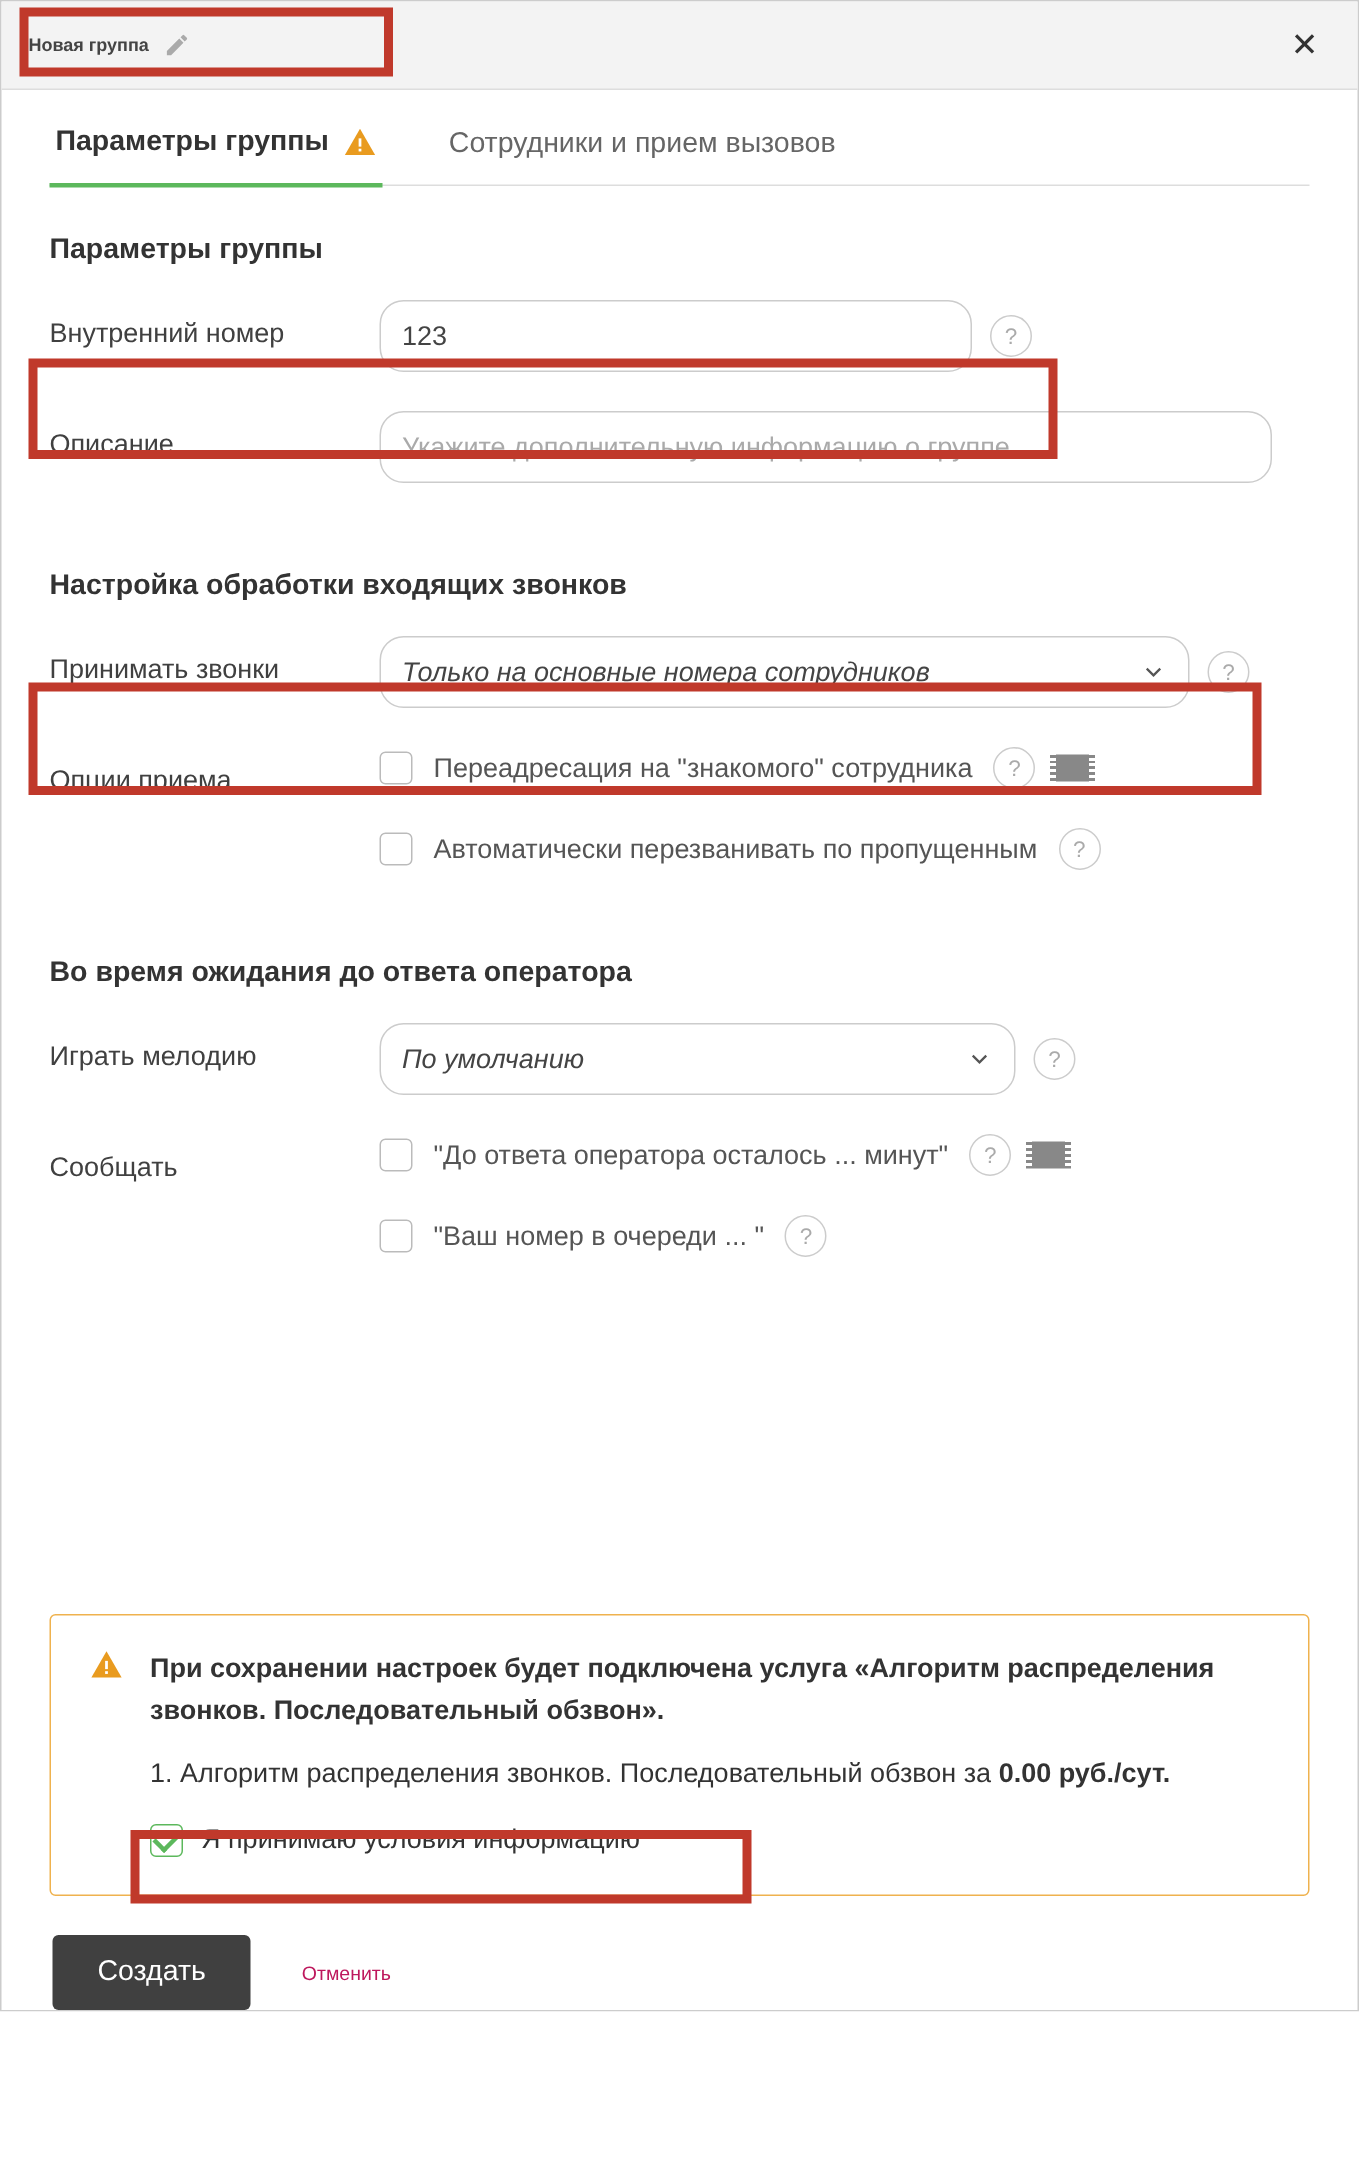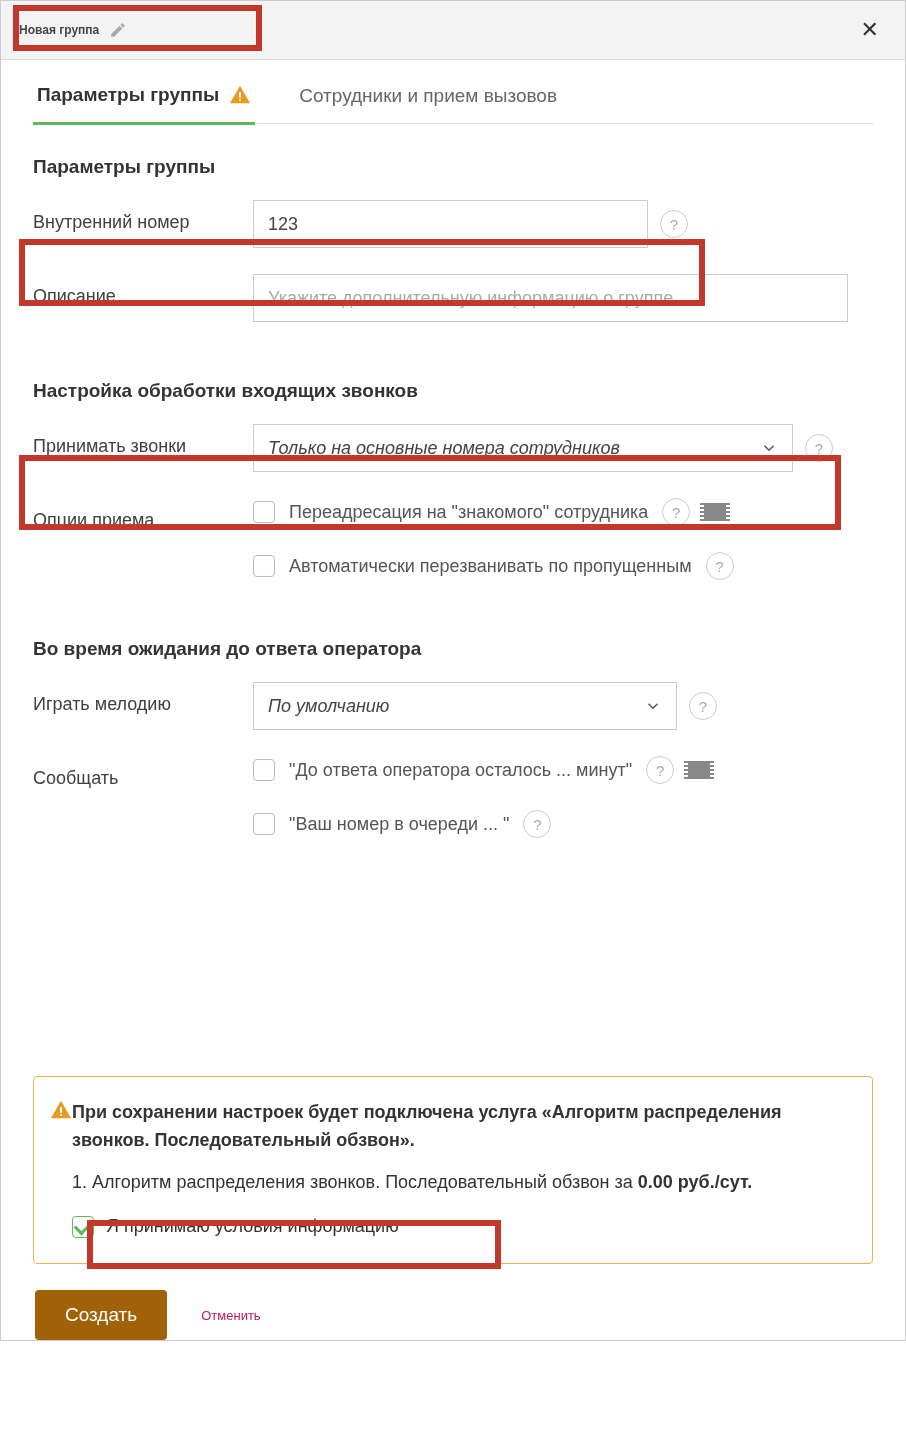--- a/index.html
+++ b/index.html
@@ -90,21 +90,21 @@
     flex-wrap: wrap;
   }
   .opt-stack {
     flex: 1;
     display: flex;
     flex-direction: column;
     gap: 26px;
   }
   .text-input, .select {
     border: 1px solid #ccc;
-    border-radius: 0;
+    border-radius: 16px;
     height: 48px;
     padding: 0 14px;
     font-size: 18px;
     color: #444;
     background: #fff;
     display: flex;
     align-items: center;
   }
   .text-input.w1 { width: 395px; }
   .text-input.w2 { width: 595px; }
@@ -169,43 +169,44 @@
     position: absolute;
     top: 0; bottom: 0; width: 4px;
     background: repeating-linear-gradient(#888 0 2px, #fff 2px 4px);
   }
   .film-icon::before { left: -4px; }
   .film-icon::after  { right: -4px; }
   .spacer { flex: 1; }
   .notice {
     border: 1px solid #efb24e;
     border-radius: 4px;
-    padding: 22px 16px;
+    padding: 22px 26px;
     margin-top: 12px;
     display: flex;
+    gap: 18px;
     justify-content: space-between;
   }
   .notice-body {
     flex: 1;
     font-size: 18px;
     color: #333;
     line-height: 1.55;
   }
   .notice-body .nb-title { font-weight: bold; margin-bottom: 14px; }
   .accept-row {
     display: flex; align-items: center; gap: 12px;
     font-size: 18px; color: #333;
     margin-top: 16px;
   }
   .footer {
     padding: 26px 2px 0 2px;
     display: flex; align-items: center; gap: 34px;
   }
   .btn-primary {
-    background: #a16207;
+    background: #404040;
     color: #fff;
     border: none;
     border-radius: 4px;
     padding: 14px 30px;
     font-size: 19px;
     cursor: pointer;
   }
   .btn-link {
     color: #be185d;
     font-size: 13px;

